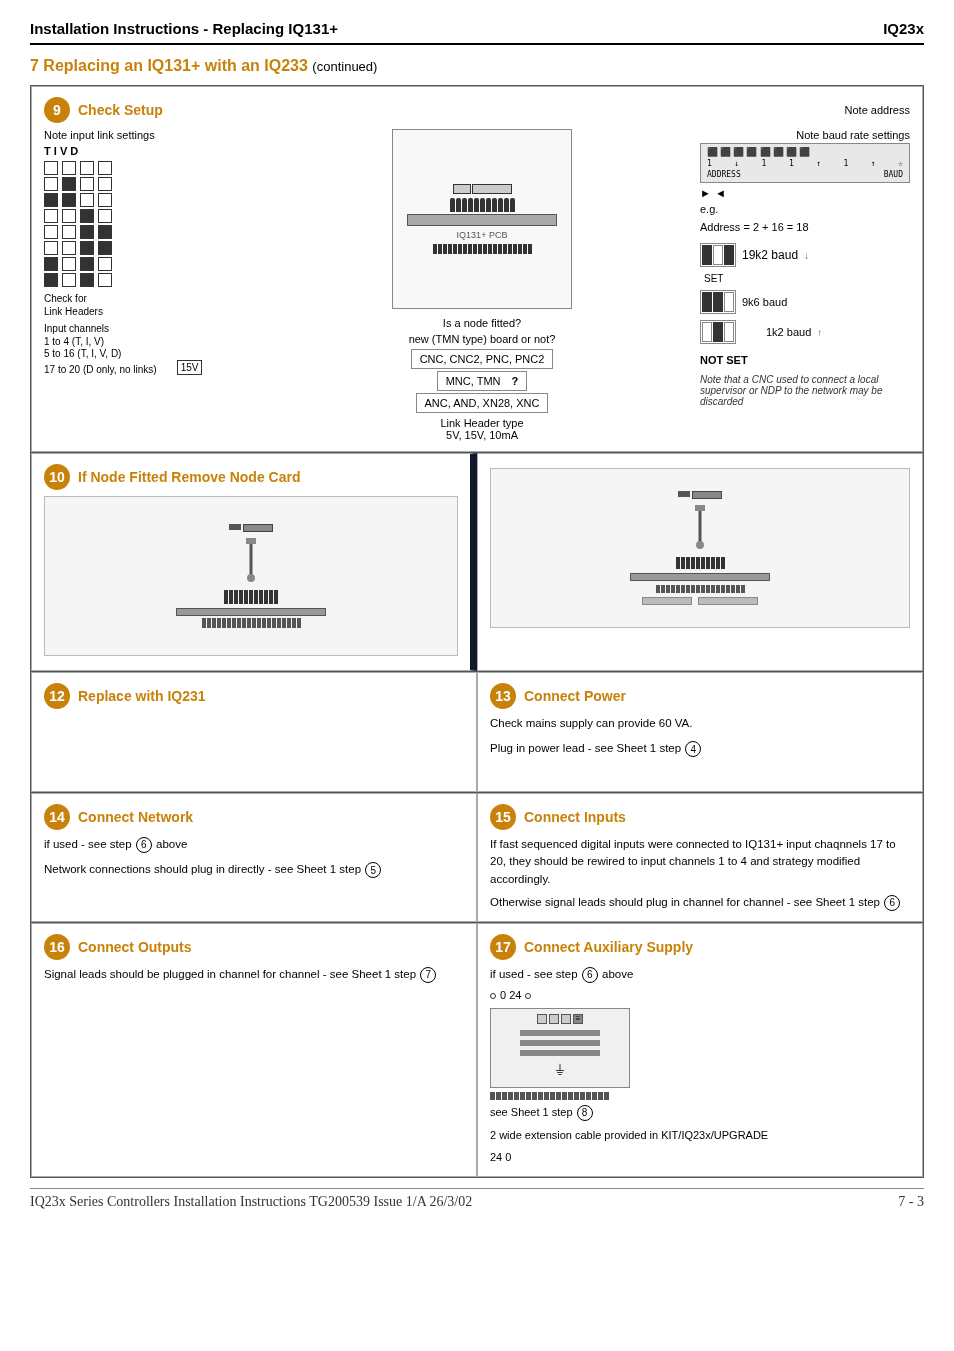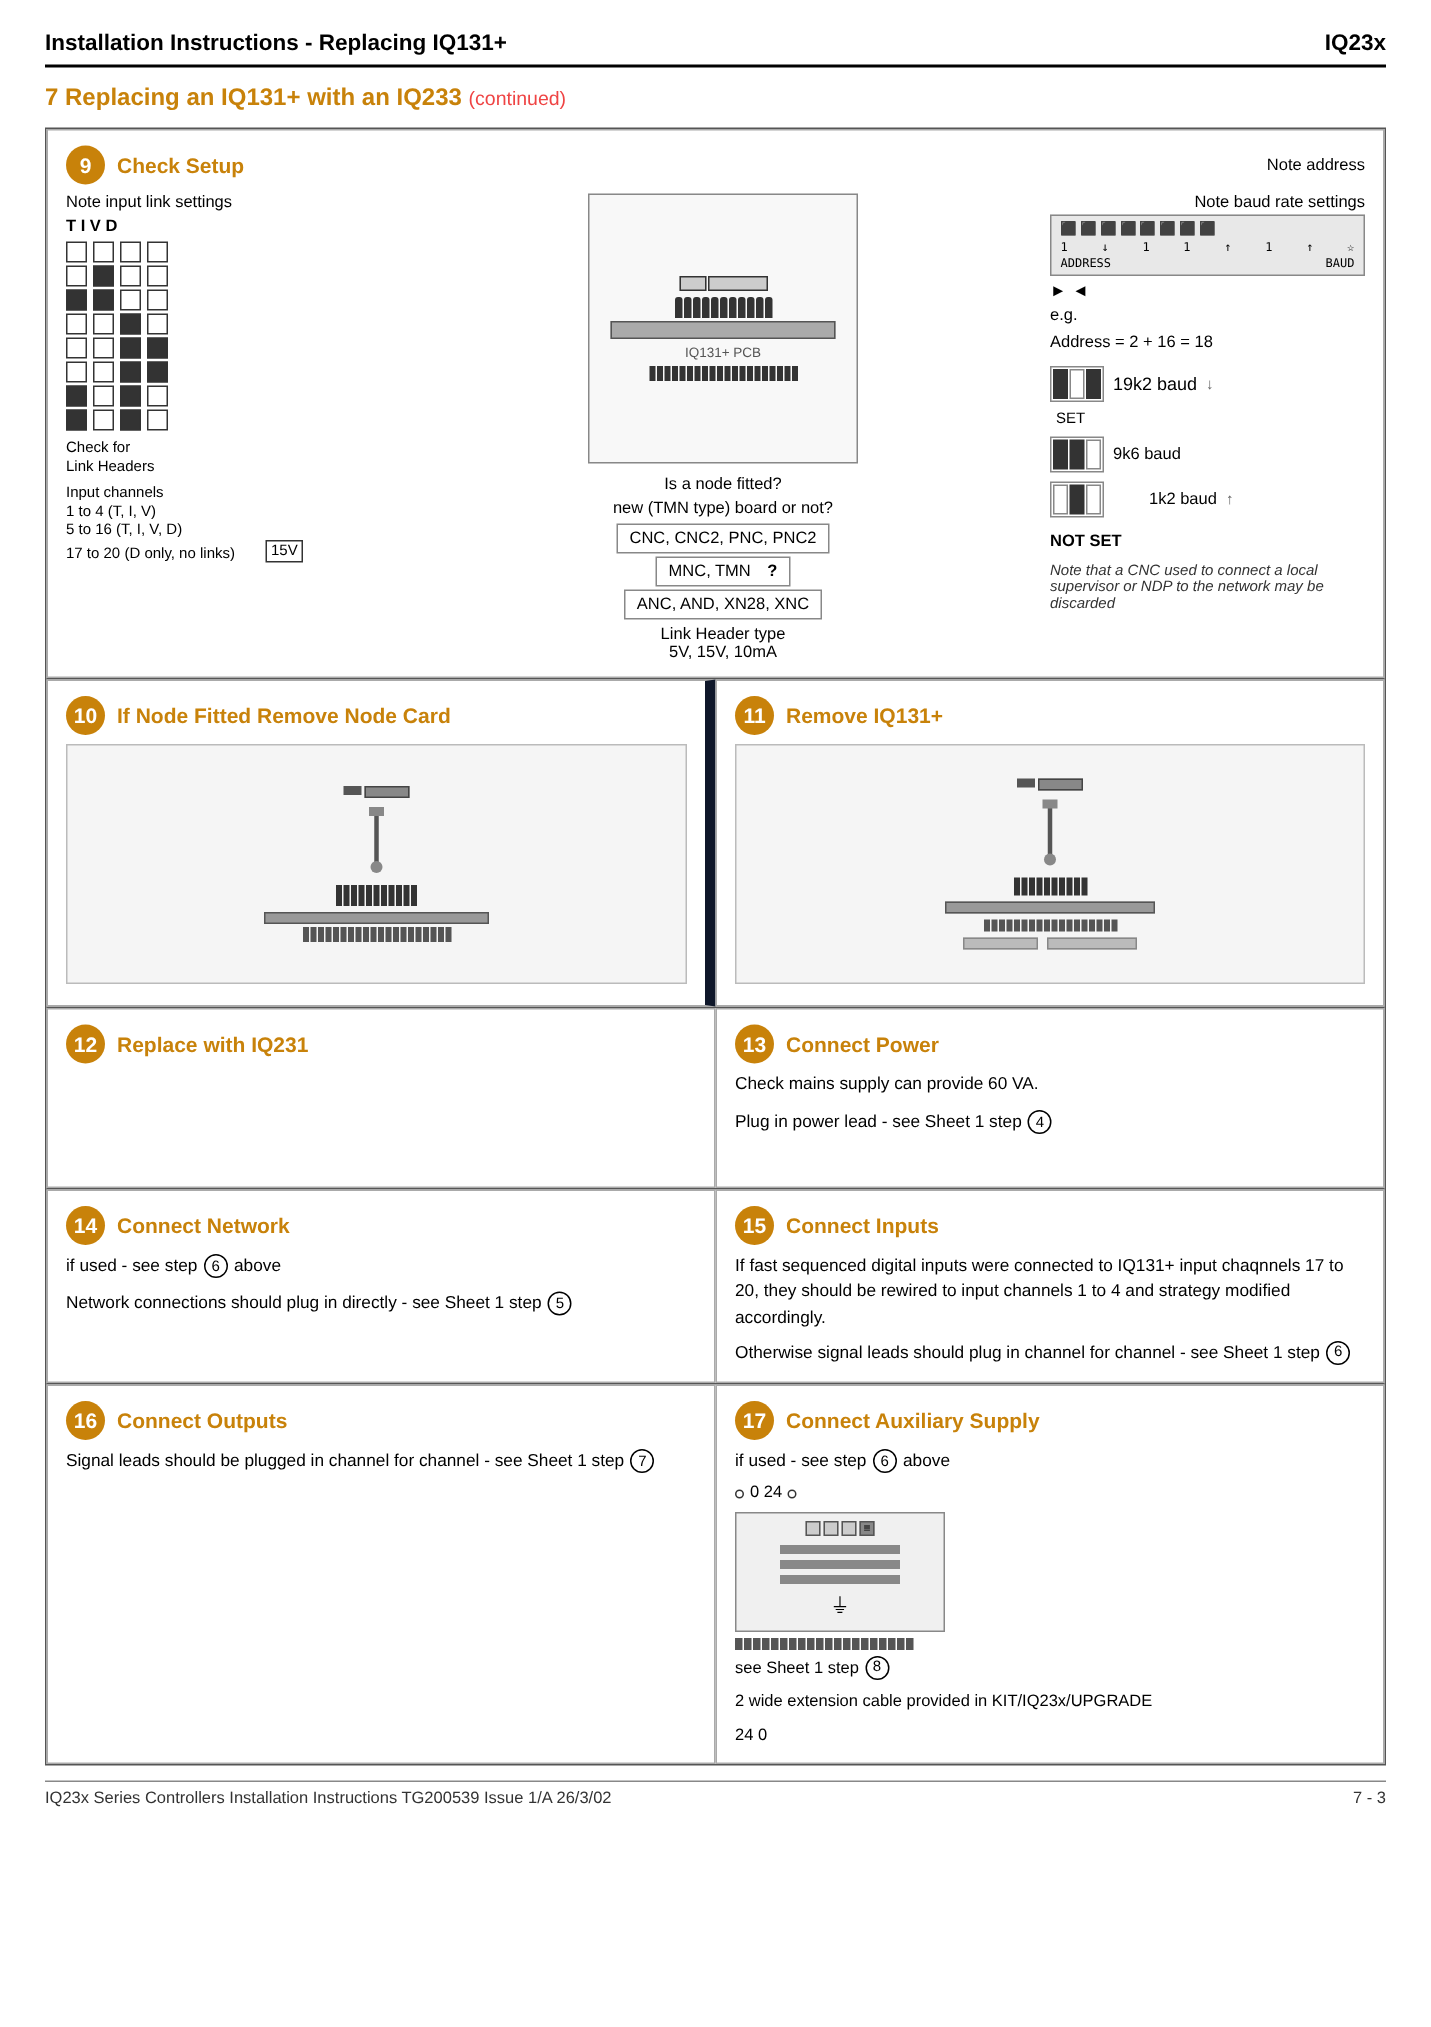--- a/index.html
+++ b/index.html
@@ -35,21 +35,21 @@
     }
     .section-title {
       font-size: 16px;
       font-weight: bold;
       color: #c8820a;
       margin-bottom: 10px;
     }
     .section-title .continued {
       font-weight: normal;
       font-size: 13px;
-      color: #ef4444;
+      color: #000000;
     }
     .step-box {
       border: 1px solid #aaa;
       padding: 10px 12px;
       position: relative;
       min-height: 120px;
     }
     .step-header {
       display: flex;
       align-items: center;
@@ -145,22 +145,23 @@
       font-family: monospace;
       margin-bottom: 4px;
     }
     
     .footer {
       border-top: 1px solid #888;
       margin-top: 10px;
       padding-top: 5px;
       display: flex;
       justify-content: space-between;
-      font-size: 11px;
+      font-size: 14px;
       color: #333;
+      font-family: Liberation Serif, serif;
     }
     
     .outer {
       border: 1.5px solid #555;
     }
   </style>
 </head>
 <body>
 
 <div class="page">
@@ -438,24 +439,20 @@
             <div style="width:4px;height:10px;background:#555;"></div>
             <div style="width:4px;height:10px;background:#555;"></div>
             <div style="width:4px;height:10px;background:#555;"></div>
             <div style="width:4px;height:10px;background:#555;"></div>
             <div style="width:4px;height:10px;background:#555;"></div>
           </div>
         </div>
       </div>
 
       <div class="step-box">
-        <div class="step-header">
-          <span class="step-number">11</span>
-          <span class="step-title">Remove IQ131+</span>
-        </div>
 
         <div style="width:100%;height:160px;border:1px solid #bbb;background:#f5f5f5;display:flex;flex-direction:column;align-items:center;justify-content:center;margin:4px 0;">
           <div style="display:flex;gap:2px;margin-bottom:4px;">
             <div style="width:12px;height:6px;background:#555;"></div>
             <div style="width:30px;height:8px;background:#888;border:1px solid #444;"></div>
           </div>
           <svg width="40" height="50" viewBox="0 0 40 50">
             <line x1="20" y1="5" x2="20" y2="40" stroke="#555" stroke-width="3"></line>
             <rect x="15" y="2" width="10" height="6" fill="#888"></rect>
             <circle cx="20" cy="42" r="4" fill="#888"></circle>

